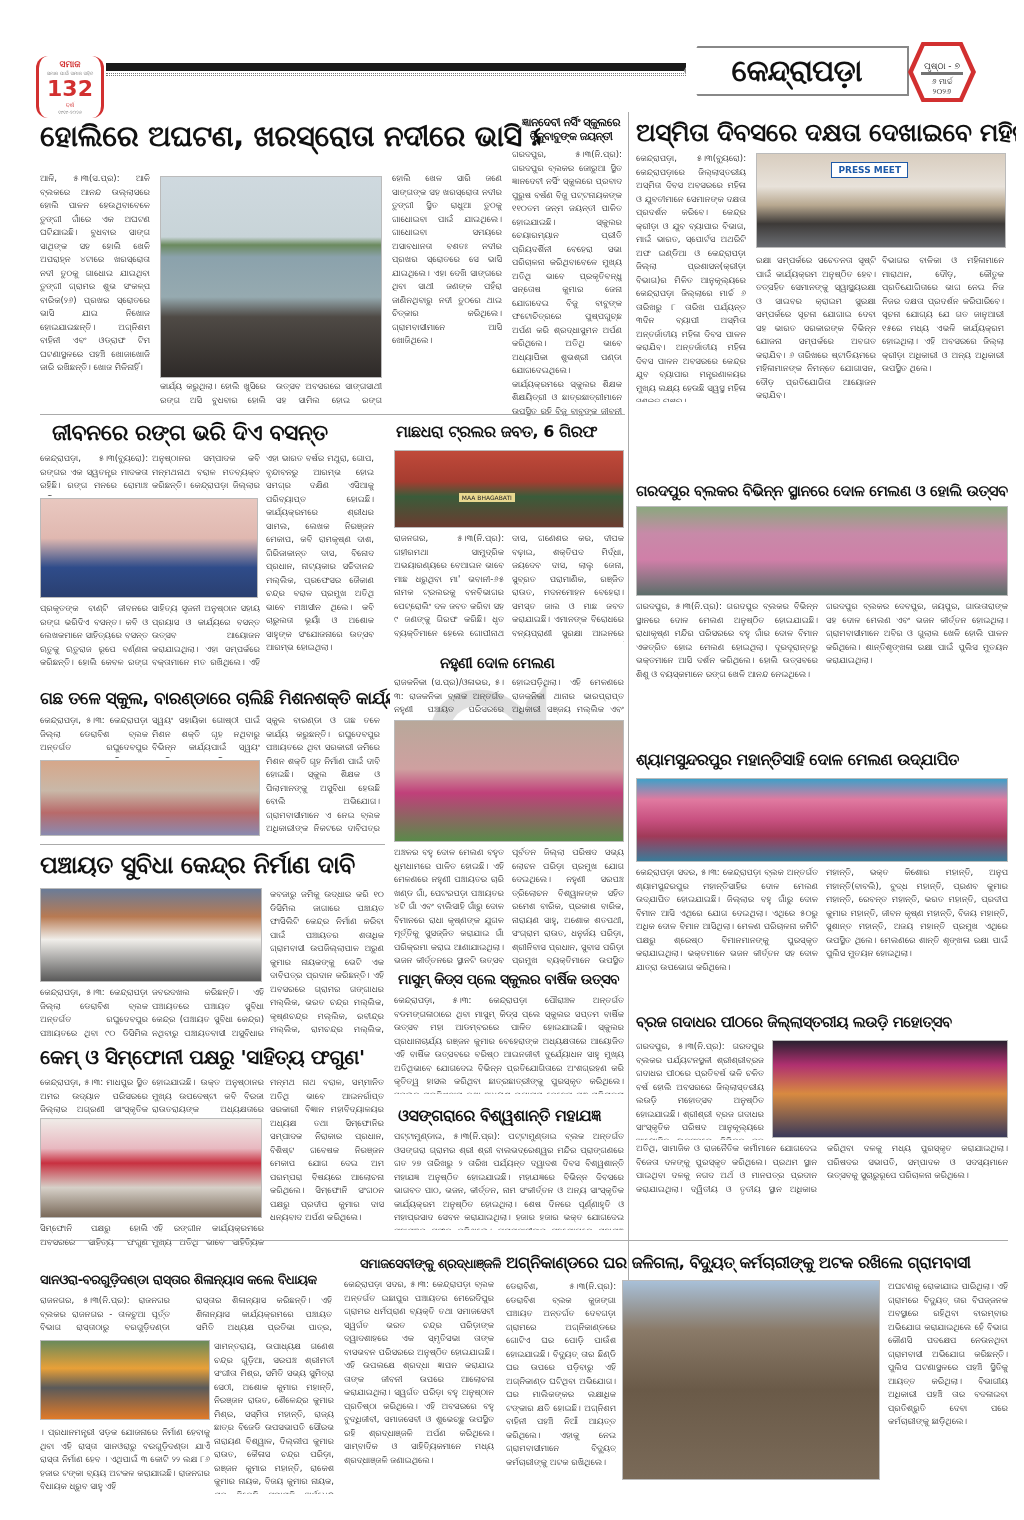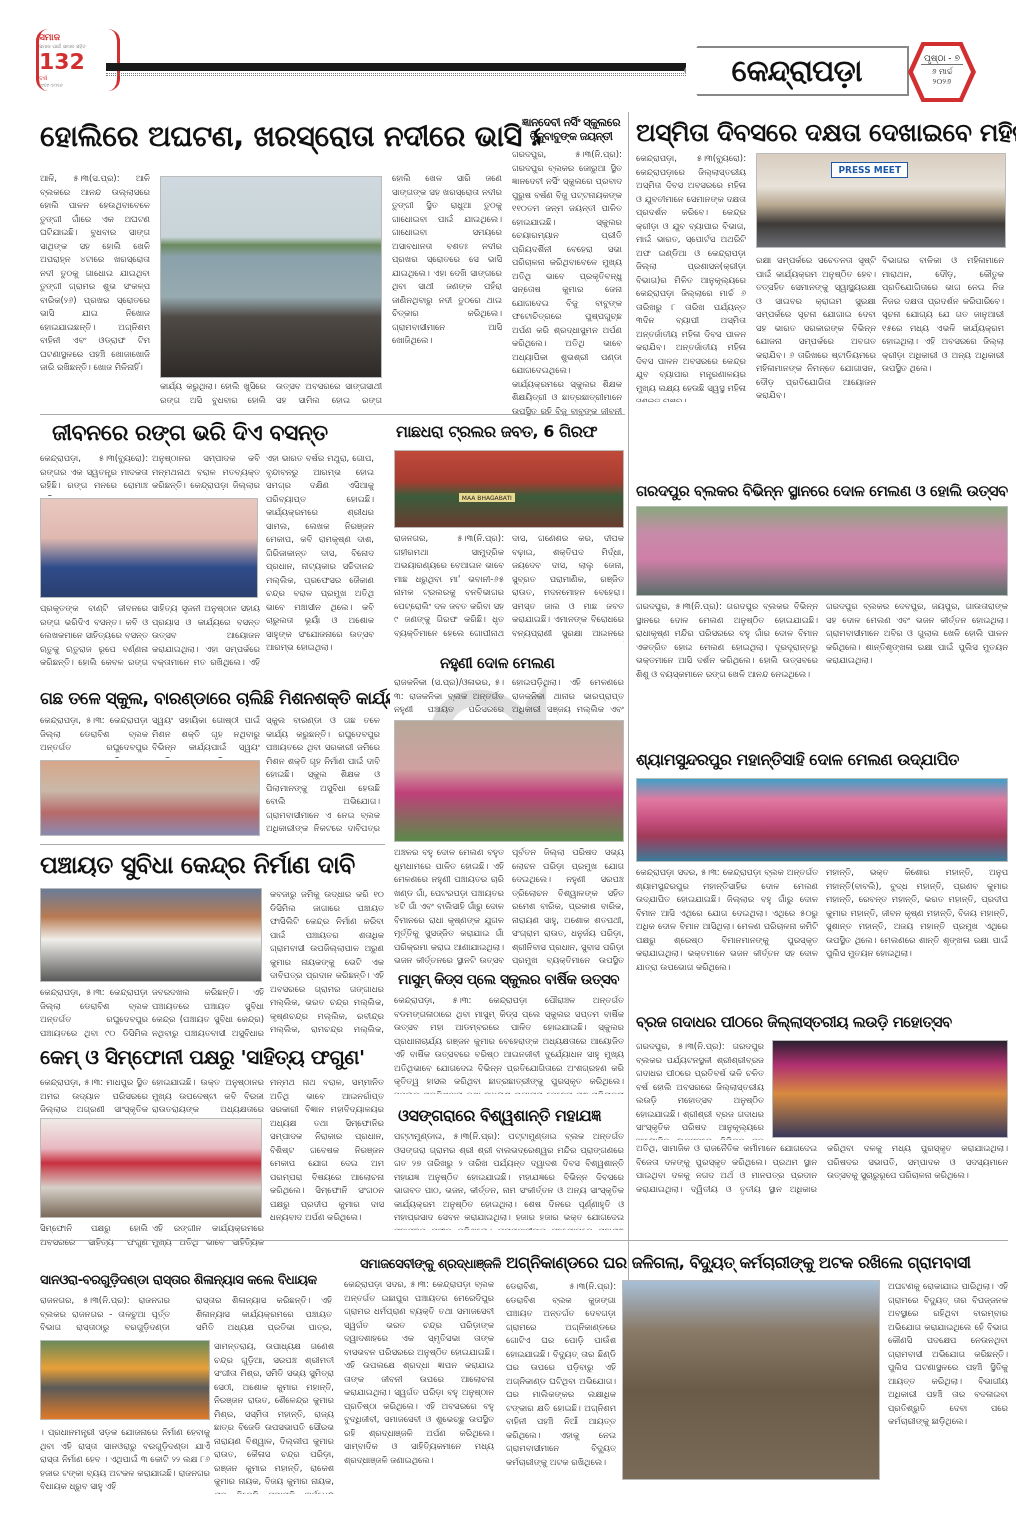--- a/index.html
+++ b/index.html
@@ -2,34 +2,34 @@
 <html><head>
 <meta charset="utf-8">
 <style>
 *{box-sizing:border-box;margin:0;padding:0}
 body{width:1024px;height:1520px;background:#fff;font-family:"DejaVu Sans",sans-serif;color:#222;position:relative;overflow:hidden}
 .abs{position:absolute}
 .hl{font-family:"DejaVu Sans",sans-serif;font-weight:bold;color:#111;white-space:nowrap;overflow:hidden;letter-spacing:-0.5px}
 .body-text{font-size:8.5px;line-height:13.5px;color:#333;overflow:hidden;text-align:justify}
 .photo{overflow:hidden;border:1px solid #bbb}
 
-.logo{left:36px;top:29px;width:84px;height:62px;border-left:3px solid #d23030;border-right:3px solid #d23030;border-radius:12px;}
+.logo{left:36px;top:56px;width:68px;height:62px;border-left:3px solid #d23030;border-right:3px solid #d23030;border-radius:12px;text-align:center}
 .logo .t1{font-size:9px;color:#d23030;font-weight:bold;margin-top:3px}
 .logo .t2{font-size:5px;color:#777}
 .logo .num{font-size:22px;color:#d23030;font-weight:bold;line-height:24px}
 .logo .t3{font-size:6px;color:#d23030}
 .logo .t4{font-size:5px;color:#777}
 .rule-thick{left:106px;top:63px;width:580px;height:8px;background:#1a1a1a}
 .rule-thin{left:106px;top:73px;width:580px;height:3px;border-top:1px dotted #777;border-bottom:1px dotted #777}
 .banner{left:684px;top:46px;width:225px;height:50px;background:#fff;border:2px solid #888;clip-path:polygon(6% 0,100% 0,100% 100%,6% 100%,0 50%);display:flex;align-items:center;justify-content:center}
 .banner span{font-size:30px;font-weight:bold;color:#111;letter-spacing:-1px}
 .pagebox{left:908px;top:42px;width:68px;height:60px;text-align:center}
 .pagebox .hex{position:absolute;left:0;top:0;width:68px;height:60px;background:#d23030;clip-path:polygon(20% 0,80% 0,100% 50%,80% 100%,20% 100%,0 50%)}
 .pagebox .inner{position:absolute;left:5px;top:4px;width:58px;height:52px;background:#fff;clip-path:polygon(20% 0,80% 0,100% 50%,80% 100%,20% 100%,0 50%);padding-top:3px}
-.pagebox .pg{font-size:9px;color:#222;border-bottom:1px solid #737373;margin:4px 8px 2px}
+.pagebox .pg{font-size:9px;color:#222;border-bottom:3px solid #737373;margin:12px 8px 2px}
 .pagebox .dt{font-size:8px;color:#222;line-height:10px}
 
 .ph-river{background:linear-gradient(180deg,#cfd9df 0%,#c8d4d8 30%,#6b8a5e 34%,#8ba2ac 40%,#96aab0 60%,#4f4a45 70%,#2e2a28 100%)}
 .ph-meet{background:linear-gradient(180deg,#d8cdbf 0%,#e8e2da 35%,#b8a890 55%,#3d3a38 75%,#6b6e73 100%)}
 .ph-stage{background:linear-gradient(180deg,#e9c8c0 0%,#e0b8b0 40%,#2f4c8a 70%,#2a3f70 100%)}
 .ph-trawl{background:linear-gradient(180deg,#c04a3a 0%,#a63c30 40%,#3a5c3a 60%,#6b3c30 100%)}
 .ph-holi{background:linear-gradient(180deg,#8aa87e 0%,#c78aa8 30%,#d07fa8 60%,#5c6e6a 100%)}
 .ph-school{background:linear-gradient(180deg,#d6a78a 0%,#c9b8a8 40%,#b86a6a 70%,#8a8ab0 100%)}
 .ph-dance{background:linear-gradient(180deg,#b8a89a 0%,#cfa0a0 40%,#c0407a 60%,#5a8a4a 100%)}
 .ph-tent{background:linear-gradient(180deg,#3fa0c8 0%,#e07aa0 25%,#c85080 50%,#a03a58 70%,#3a7c9a 100%)}

